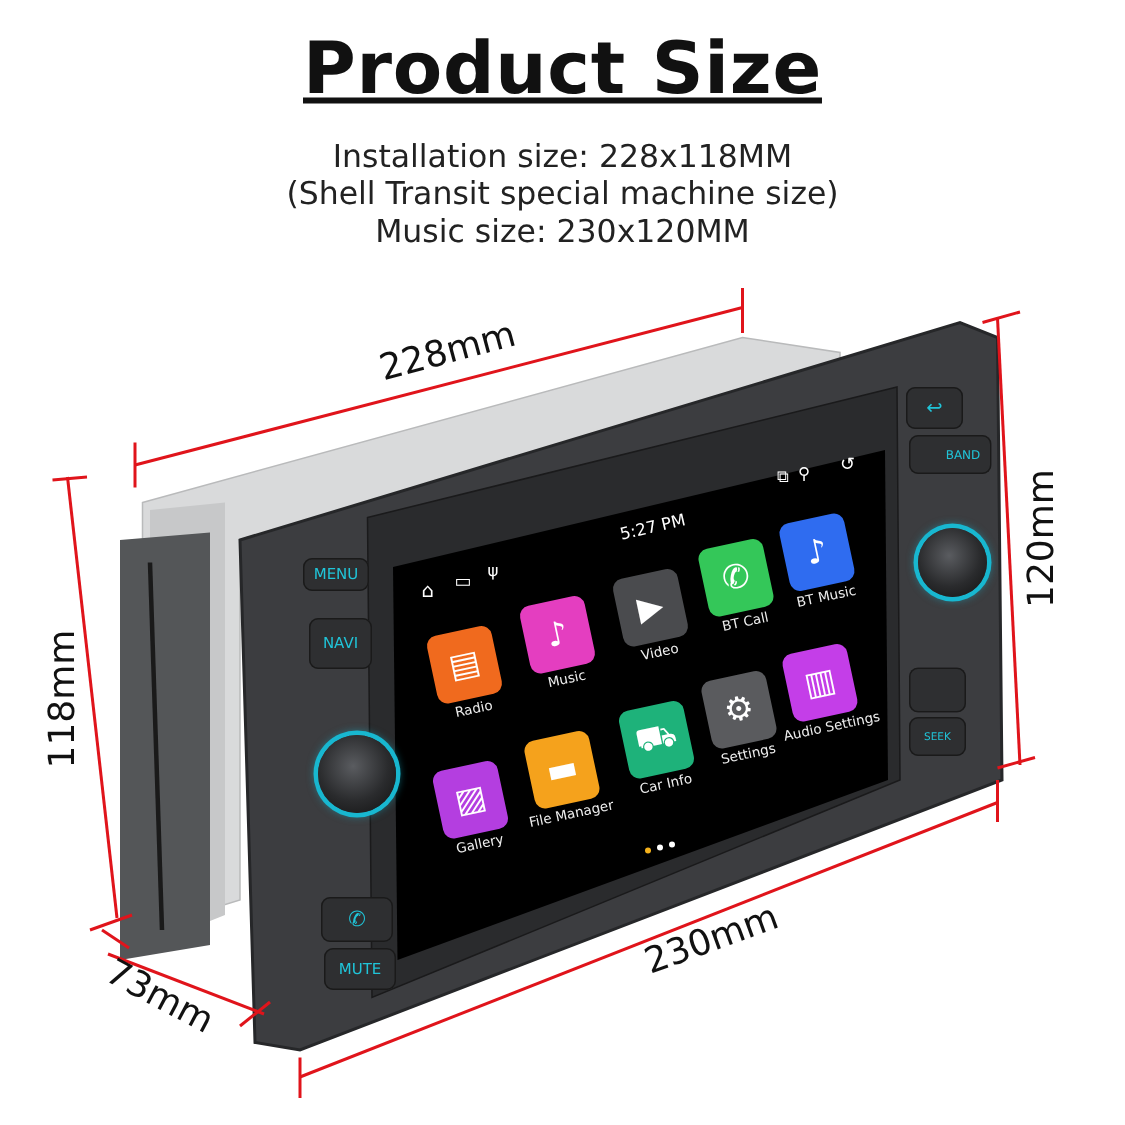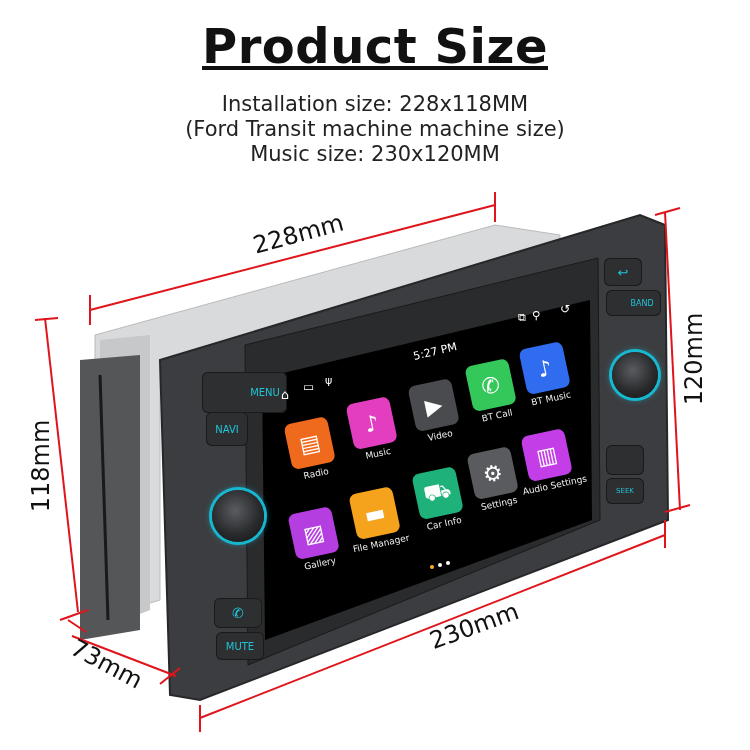--- a/index.html
+++ b/index.html
@@ -16,21 +16,21 @@
   .app .lbl{color:#eee;font-size:9px;margin-top:3px;white-space:nowrap;}
   .btn{position:absolute;background:#2e2f31;border-radius:6px;box-shadow:inset 0 0 0 1px #1a1a1a;color:#20c4d8;font-size:10px;display:flex;align-items:center;justify-content:center;}
   .knob{position:absolute;border-radius:50%;background:radial-gradient(circle at 45% 40%,#5a5c60 0%,#2a2b2d 55%,#101010 100%);box-shadow:0 0 0 3px #18b7d0,0 0 6px 2px rgba(24,183,208,.6);}
   .dot{position:absolute;width:4px;height:4px;border-radius:50%;}
 </style>
 </head>
 <body>
 
 <div class="title">Product Size</div>
 <div class="sub" style="top:92px">Installation size: 228x118MM</div>
-<div class="sub" style="top:117px">(Ford Transit machine machine size)</div>
+<div class="sub" style="top:117px">(Shell Transit special machine size)</div>
 <div class="sub" style="top:142px">Music size: 230x120MM</div>
 
 <svg class="lines device" width="750" height="750">
 
   <polygon points="95,335 495,225 560,235 560,260 160,365 160,600 95,620" fill="#d9dadb" stroke="#b9babb"></polygon>
   <polygon points="100,340 150,335 150,610 100,630" fill="#c7c8c9"></polygon>
 
   <polygon points="80,360 140,355 140,630 80,640" fill="#545658"></polygon>
   <line x1="100" y1="375" x2="108" y2="620" stroke="#1a1a1a" stroke-width="3"></line>
 
@@ -58,21 +58,21 @@
     <line x1="160" y1="684" x2="180" y2="668"></line>
   </g>
 </svg>
 
 <div class="dim-label" style="left:252px;top:220px;transform:rotate(-15deg)">228mm</div>
 <div class="dim-label" style="left:-5px;top:452px;transform:rotate(-90deg)">118mm</div>
 <div class="dim-label" style="left:648px;top:345px;transform:rotate(-90deg)">120mm</div>
 <div class="dim-label" style="left:428px;top:612px;transform:rotate(-20deg)">230mm</div>
 <div class="dim-label" style="left:68px;top:650px;transform:rotate(28deg)">73mm</div>
 
-<div class="btn" style="left:202px;top:372px;width:44px;height:41px;padding-left:41px;">
+<div class="btn" style="left:202px;top:372px;width:44px;height:22px;">
     <span>MENU</span>
   </div>
 <div class="btn" style="left:206px;top:412px;width:42px;height:34px;">
     <span>NAVI</span>
   </div>
 <div class="knob" style="left:212px;top:490px;width:52px;height:52px;"></div>
 <div class="btn" style="left:214px;top:598px;width:48px;height:30px;font-size:14px;">
     <span>✆</span>
   </div>
 <div class="btn" style="left:216px;top:632px;width:48px;height:28px;">

